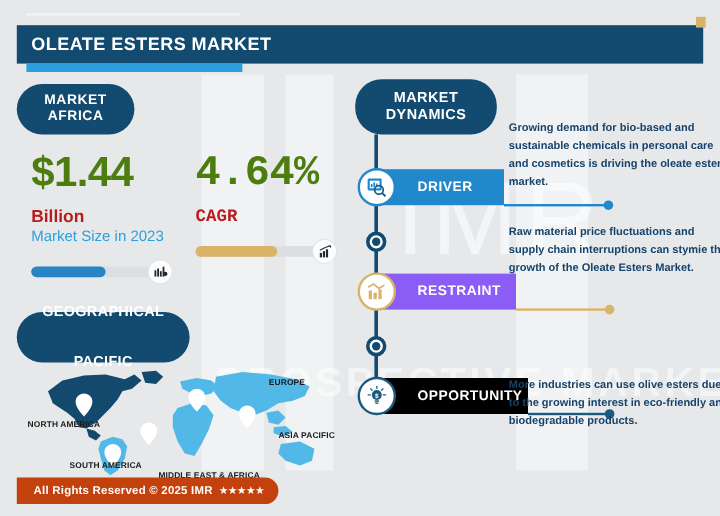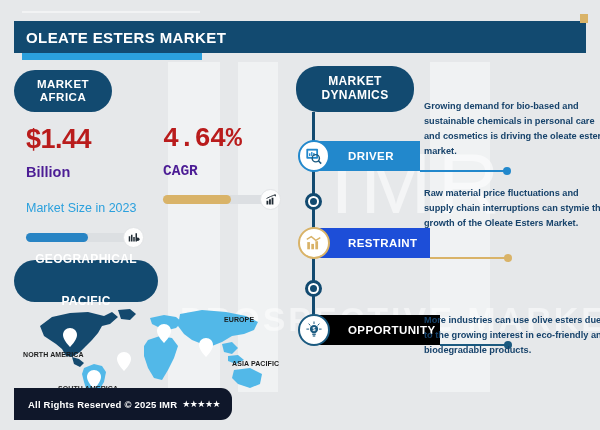--- a/index.html
+++ b/index.html
@@ -89,30 +89,30 @@
   }
   .pill-insight { left: 14px;  top: 70px;  width: 98px;  height: 42px; font-size: 11.5px; letter-spacing: .5px; }
   .pill-geo     { left: 14px;  top: 260px; width: 144px; height: 42px; font-size: 12px;   letter-spacing: .3px; gap: 28px; }
   .pill-dyn     { left: 296px; top: 66px;  width: 118px; height: 46px; font-size: 12px;   letter-spacing: .4px; }
 
   
   .kpi { position: absolute; }
   .kpi-1 { left: 26px;  top: 124px; width: 130px; }
   .kpi-2 { left: 163px; top: 124px; width: 140px; font-family: Liberation Mono, monospace; }
   .kpi-value {
-    font-size: 27px; font-weight: 700;
-    color: #b91c1c; letter-spacing: -0.5px;
+    font-size: 35px; font-weight: 700;
+    color: #4d7c0f; letter-spacing: -0.5px;
   }
   .kpi-unit {
     font-size: 14.5px; font-weight: 600;
-    color: #4c1d95; margin-top: 9px;
+    color: #b91c1c; margin-top: 9px;
   }
   .kpi-desc {
     font-size: 12.5px; font-weight: 400;
-    color: #2ba0dd; margin-top: 20px; line-height: 1.35;
+    color: #2ba0dd; margin-top: 0; line-height: 1.35;
   }
   .bar-wrap {
     position: relative;
     margin-top: 10px;
     width: 118px; height: 20px;
   }
   .bar-track {
     position: absolute; left: 0; top: 6px;
     width: 106px; height: 9px;
     background: #dcdfe2; border-radius: 5px;
@@ -169,21 +169,21 @@
   .dyn-badge {
     position: absolute;
     height: 30px;
     display: flex; align-items: center;
     padding-left: 38px;
     color: #fff;
     font-size: 11.5px; font-weight: 600;
     letter-spacing: .4px;
   }
   .dyn-badge.driver      { left: 310px; top: 141px; width: 110px; background: #2288cc; }
-  .dyn-badge.restraint   { left: 310px; top: 228px; width: 120px; background: #1d4ed8; }
+  .dyn-badge.restraint   { left: 310px; top: 228px; width: 120px; background: #8b5cf6; }
   .dyn-badge.opportunity { left: 310px; top: 315px; width: 130px; background: #000000; }
 
   .dyn-circle {
     position: absolute;
     width: 32px; height: 32px; border-radius: 50%;
     background: #ffffff;
     display: flex; align-items: center; justify-content: center;
   }
   .dyn-circle.driver      { left: 298px; top: 140px; border: 2px solid #2288cc; }
   .dyn-circle.restraint   { left: 298px; top: 227px; border: 2px solid #d9b368; }
@@ -213,22 +213,22 @@
     line-height: 1.62;
   }
   .dyn-text.driver      { top: 99px; }
   .dyn-text.restraint   { top: 186px; }
   .dyn-text.opportunity { top: 313px; }
 
   
   .footer {
     position: absolute;
     left: 14px; bottom: 10px;
-    width: 218px; height: 32px;
-    background: #0f172a;
+    width: 218px; height: 22px;
+    background: #c2410c;
     border-top-right-radius: 11px;
     border-bottom-right-radius: 11px;
     display: flex; align-items: center;
   }
   .footer-text {
     color: #ffffff; font-size: 9.5px; font-weight: 600;
     margin-left: 14px; letter-spacing: .2px;
   }
   .footer-stars {
     color: #ffffff; font-size: 9px; margin-left: 5px; letter-spacing: -0.5px;

